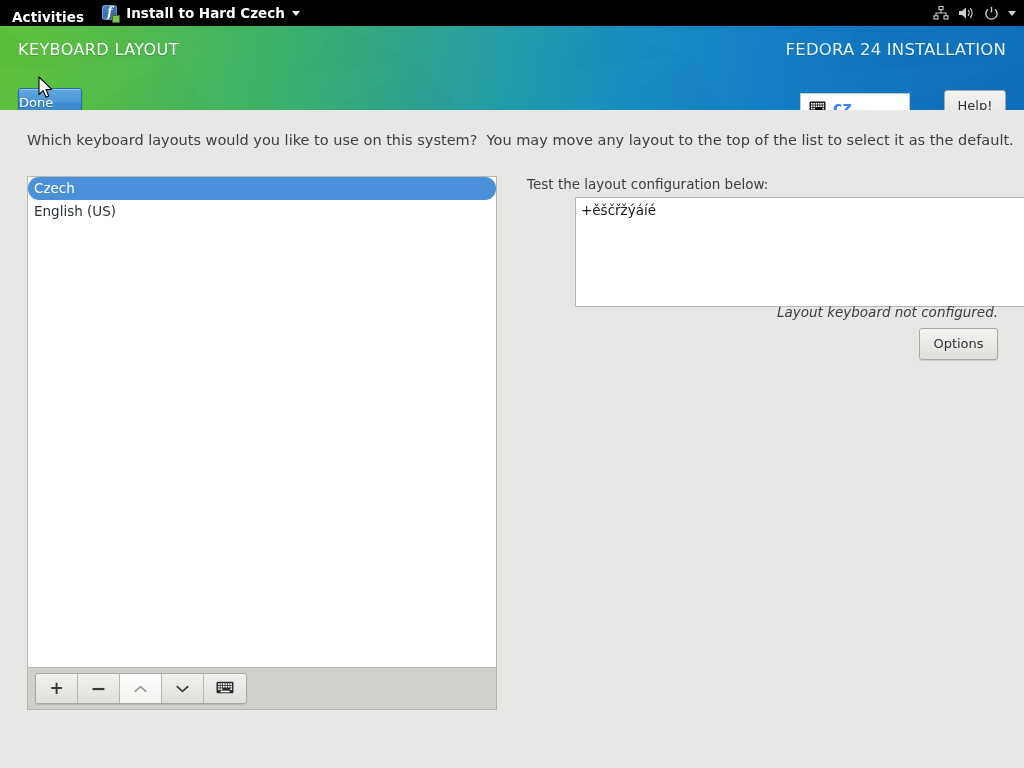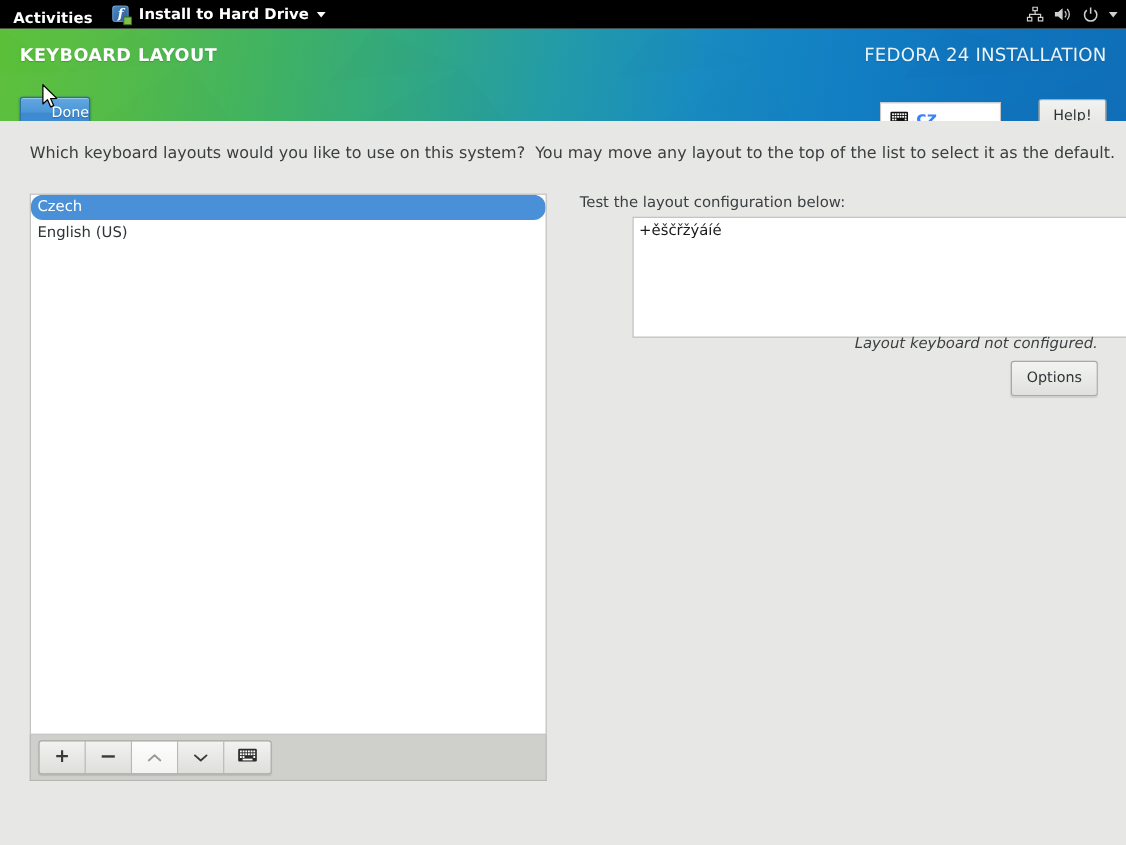--- a/index.html
+++ b/index.html
@@ -140,21 +140,21 @@
     inset: 0;
     opacity: .26;
   }
   #header .facets svg { display: block; }
 
   #header .title {
     position: absolute;
     left: 18px;
     top: 14px;
     font-size: 16px;
-    font-weight: bold;
+    font-weight: normal;
     letter-spacing: .4px;
     color: #ffffff;
     text-shadow: 0 1px 1px rgba(0,0,0,.18);
   }
   #header .product {
     position: absolute;
     right: 18px;
     top: 14px;
     font-size: 16.5px;
     color: #e8f3fb;
@@ -167,21 +167,21 @@
     left: 18px;
     top: 62px;
     width: 64px;
     height: 29px;
     border: 1px solid #2a6ca8;
     border-radius: 3px;
     background: linear-gradient(to bottom, #63a8e0 0%, #4a96d8 48%, #3d8ace 52%, #3f8ed3 100%);
     color: #ffffff;
     font-size: 13px;
     line-height: 27px;
-    text-align: right;
+    text-align: left;
     box-shadow: inset 0 1px 0 rgba(255,255,255,.35), 0 1px 2px rgba(0,0,0,.2);
     text-shadow: 0 1px 1px rgba(0,0,0,.25);
   }
 
   .layout-indicator {
     position: absolute;
     right: 114px;
     top: 67px;
     width: 110px;
     height: 28px;
@@ -374,21 +374,21 @@
 
 <div id="topbar">
   <div class="activities">Activities</div>
 
   <div class="app-entry">
     <span class="fedora-icon">
       <span class="disc"></span>
       <span class="f">f</span>
       <span class="badge"></span>
     </span>
-    <span>Install to Hard Drive</span>
+    <span>Install to Hard Czech</span>
     <span class="caret-down"></span>
   </div>
 
 
   <div class="tray">
     <span class="tray-icon">
       <svg width="16" height="14" viewBox="0 0 16 14">
         <rect x="6" y="0.5" width="4" height="3.2" fill="none" stroke="#cfcfcf" stroke-width="1.1"></rect>
         <rect x="1" y="9.8" width="4" height="3.2" fill="none" stroke="#cfcfcf" stroke-width="1.1"></rect>
         <rect x="11" y="9.8" width="4" height="3.2" fill="none" stroke="#cfcfcf" stroke-width="1.1"></rect>

